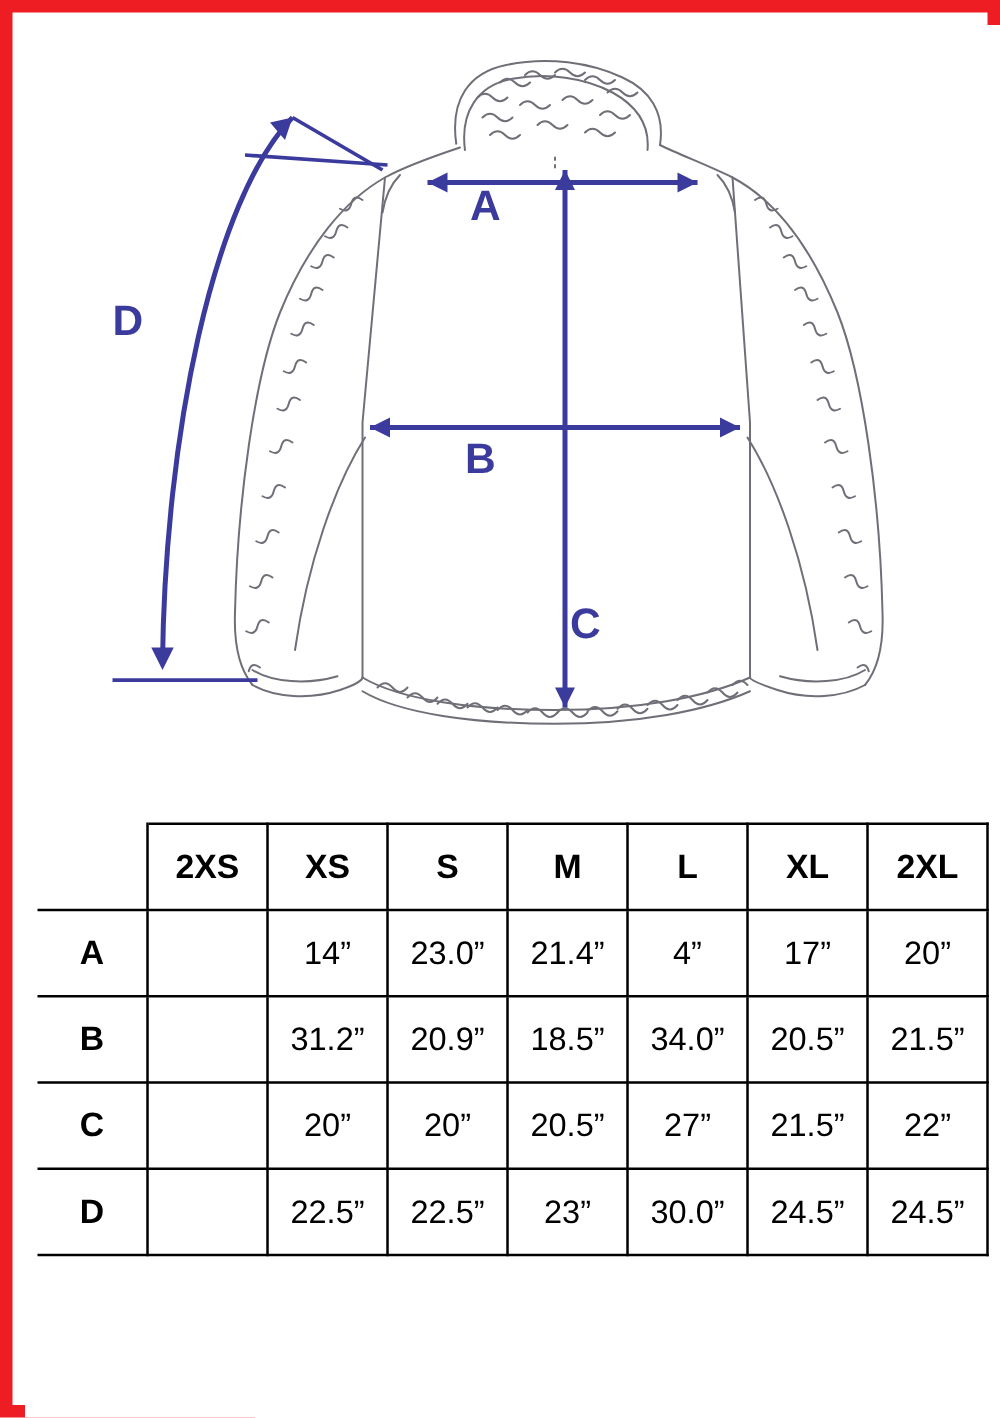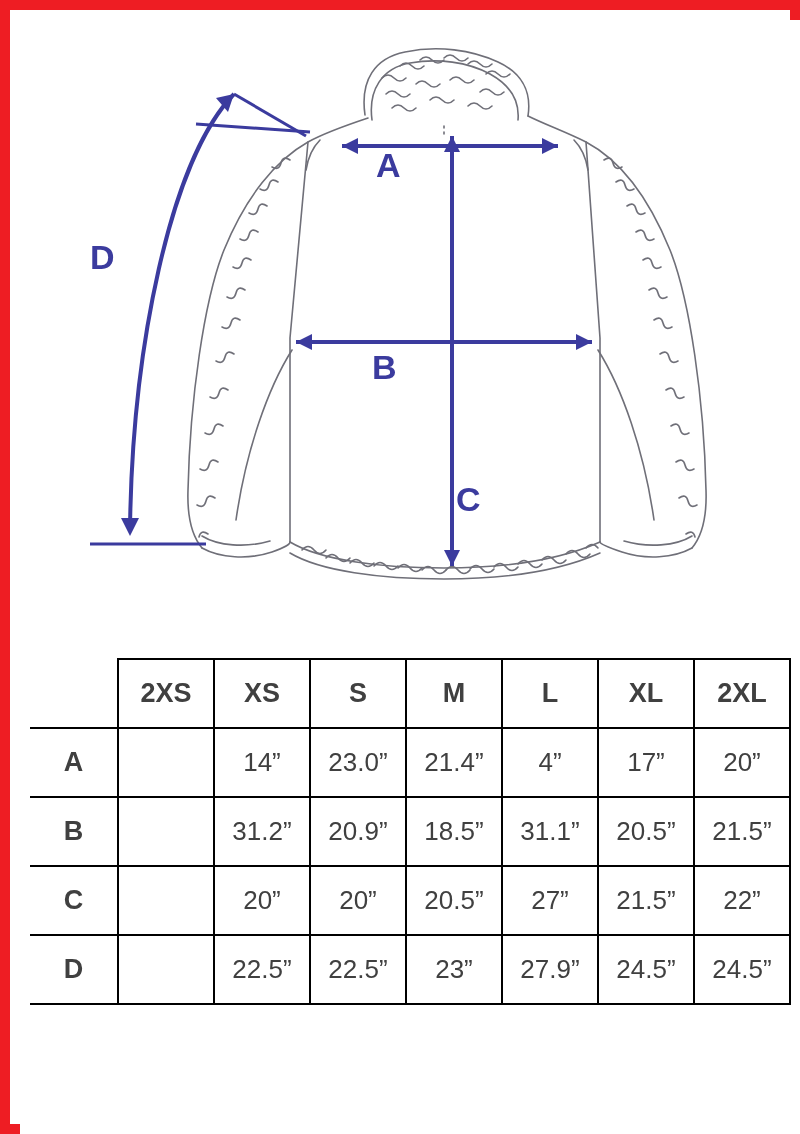--- a/index.html
+++ b/index.html
@@ -69,21 +69,21 @@
     table-layout: fixed;
   }
   table.size-table th,
   table.size-table td {
     border: 2px solid #000000;
     text-align: center;
     vertical-align: middle;
     height: 65px;
     font-size: 26px;
     font-family: "Liberation Sans", sans-serif;
-    color: #404040;
+    color: #000000;
   }
   table.size-table thead th {
     font-weight: bold;
     font-size: 27px;
   }
   table.size-table thead th.corner {
     border-top: none;
     border-left: none;
   }
   table.size-table tbody th.rowhead {
@@ -249,41 +249,41 @@
             <td>4”</td>
             <td>17”</td>
             <td>20”</td>
           </tr>
           <tr>
             <th class="rowhead">B</th>
             <td></td>
             <td>31.2”</td>
             <td>20.9”</td>
             <td>18.5”</td>
-            <td>31.1”</td>
+            <td>34.0”</td>
             <td>20.5”</td>
             <td>21.5”</td>
           </tr>
           <tr>
             <th class="rowhead">C</th>
             <td></td>
             <td>20”</td>
             <td>20”</td>
             <td>20.5”</td>
             <td>27”</td>
             <td>21.5”</td>
             <td>22”</td>
           </tr>
           <tr>
             <th class="rowhead">D</th>
             <td></td>
             <td>22.5”</td>
             <td>22.5”</td>
             <td>23”</td>
-            <td>27.9”</td>
+            <td>30.0”</td>
             <td>24.5”</td>
             <td>24.5”</td>
           </tr>
         </tbody>
       </table>
     </div>
 
   </div>
 </div>
 

